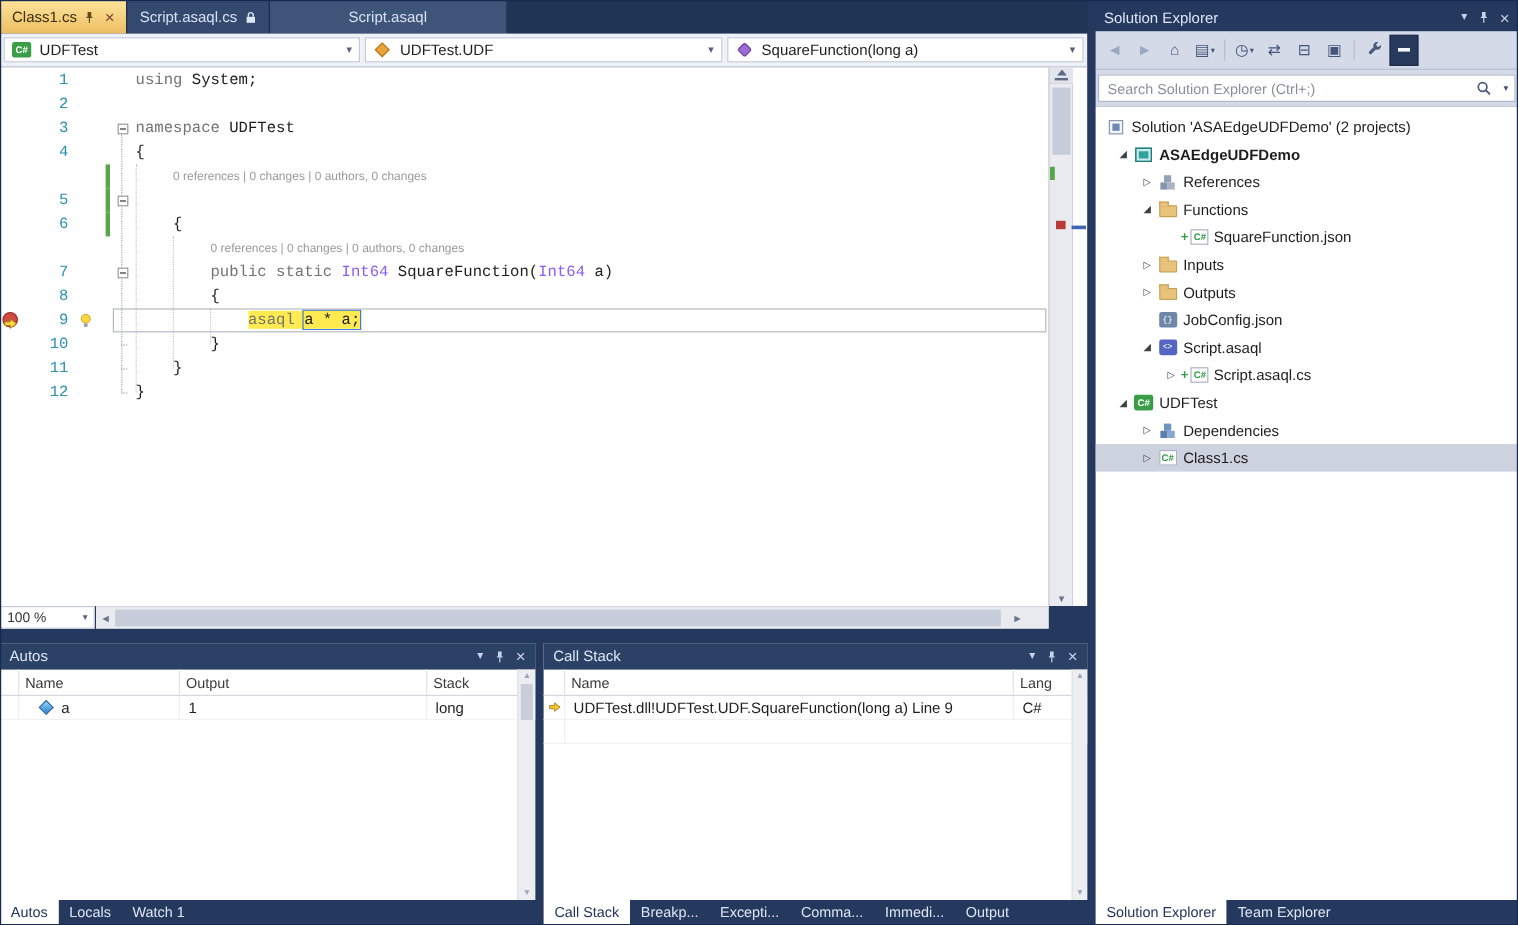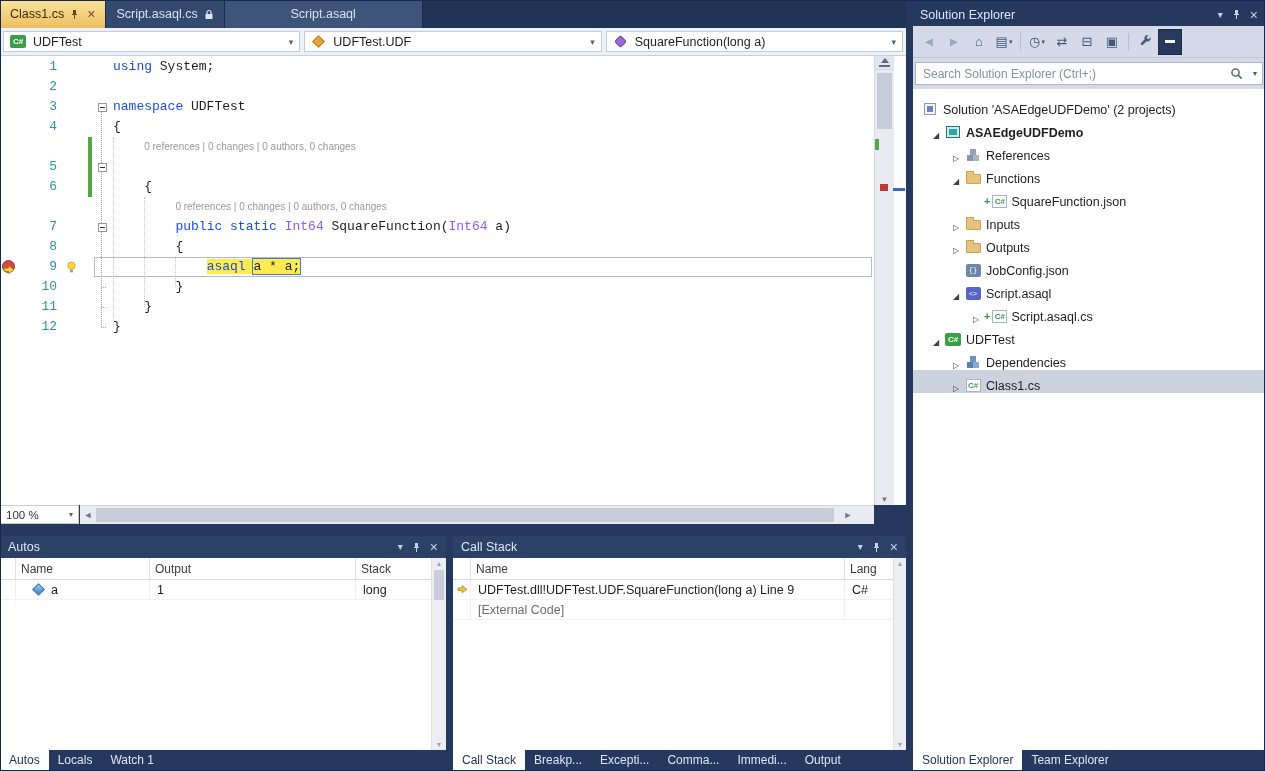--- a/index.html
+++ b/index.html
@@ -30,21 +30,21 @@
 .code-rows{position:absolute;left:0;top:1px;right:0}
 .ed-line{display:flex;height:20px;line-height:20px}
 .cell{flex:none;height:20px}
 .bp-cell{width:18px;position:relative}
 .num-cell{width:44px;text-align:right;padding-right:5px;color:#2B91AF}
 .bulb-cell{width:26px;position:relative}
 .chg-cell{width:6px}
 .chg-cell.green{background:linear-gradient(to right,#57A64A 0,#57A64A 4px,transparent 4px)}
 .fold-cell{width:16px;display:flex;align-items:center;justify-content:center}
 .content-cell{flex:1;white-space:pre;position:relative;padding-left:3px}
-.tok-kw{color:#1d4ed8}
+.tok-kw{color:#737373}
 .tok-ty{color:#8b5cf6}
 .tok-pl{color:#1E1E1E}
 .tok.hl{background:#FFEB50}
 .tok.selbox{box-shadow:0 0 0 1px #3F7CD6;background:#FFEB50}
 .tok.dotted{outline:1px dotted #7B86C8;color:#2B91AF}
 .codelens{font-family:"Liberation Sans","DejaVu Sans",sans-serif;font-size:10px;color:#9A9A9A;display:inline-block}
 .fold-box{width:9px;height:9px;border:1px solid #9A9A9A;background:#fff;position:relative;z-index:3}
 .fold-box::before{content:"";position:absolute;left:1px;right:1px;top:3px;border-top:1px solid #333}
 .bp-dot{position:absolute;left:2px;top:3px;width:13px;height:13px;border-radius:50%;background:#D24B41;border:1px solid #9E2F2A}
 .exec-arrow{position:absolute;left:3px;top:5px}
@@ -117,21 +117,21 @@
 .tb-btn.pressed{background:#27395C;border:1px solid #1C2C49;color:#fff}
 .tb-btn .chev{font-size:7px;margin-left:1px}
 .tb-sep{width:1px;height:18px;background:#B7BFD2;margin:0 3px}
 .tb-bar{width:10px;height:3px;background:#F2F5FB;display:inline-block}
 .se-search-wrap{position:relative;height:31px;background:#D4DAE8;padding:4px 2px 0}
 .se-search{display:block;width:100%;height:23px;border:1px solid #AEB6CC;background:#fff;font-size:12px;color:#333;padding:0 42px 0 7px;font-family:inherit;outline:none}
 .se-search::placeholder{color:#8A8F9C}
 .se-mag{position:absolute;right:22px;top:9px}
 .se-mag-chev{position:absolute;right:8px;top:11px;font-size:8px;color:#44567C}
 .se-tree{position:absolute;left:0;top:89px;width:352px;bottom:21px;background:#fff;overflow:hidden;padding-top:5px}
-.tree-row{height:23px;display:flex;align-items:flex-end;font-size:12.5px;color:#1E1E1E;white-space:nowrap}
+.tree-row{height:23px;display:flex;align-items:center;font-size:12.5px;color:#1E1E1E;white-space:nowrap}
 .tree-row.selected{background:#CDD2DF}
 .tree-arrow{width:16px;flex:none;font-size:8px;color:#3F3F46;text-align:center}
 .tree-label{margin-left:4px}
 .bold{font-weight:bold}
 .ti{width:18px;height:16px;display:flex;align-items:center;justify-content:center;flex:none}
 .ti.widefix{width:auto;min-width:18px}
 .ic-sln{width:12px;height:12px;border:1px solid #8A97B5;background:#F4F6FA;position:relative;display:inline-block}
 .ic-sln::after{content:"";position:absolute;inset:2px;background:#6E88B5}
 .ic-asaproj{width:14px;height:12px;background:#2FA3A0;border:1px solid #1F7B78;box-shadow:inset 0 0 0 2px #CBEAE8;display:inline-block}
 .ic-folder{width:15px;height:10px;background:#E8C37E;border:1px solid #C9A254;border-radius:1px;position:relative;display:inline-block;margin-top:2px}
@@ -417,21 +417,20 @@
               <svg width="11" height="9" viewBox="0 0 12 10">
                 <path d="M1 3.2h4.6V0.8L10.8 4.7 5.6 8.6V6.2H1z" fill="#F5C92B" stroke="#A07D1C" stroke-width="0.8"></path>
               </svg>
             </span>
           </span>
           <span class="gr-cell cs-name pad">UDFTest.dll!UDFTest.UDF.SquareFunction(long a) Line 9</span>
           <span class="gr-cell cs-lang pad">C#</span>
         </div>
         <div class="grid-row external">
           <span class="gr-cell cs-gut"></span>
-          <span class="gr-cell cs-name pad">[External Code]</span>
           <span class="gr-cell cs-lang pad"></span>
         </div>
       </div>
     <div class="mini-scroll">
       <div class="ms-up">▲</div>
       <div class="ms-down">▼</div>
     </div>
   </div>
 
   <div class="panel-tabs" id="autos-tabs">

